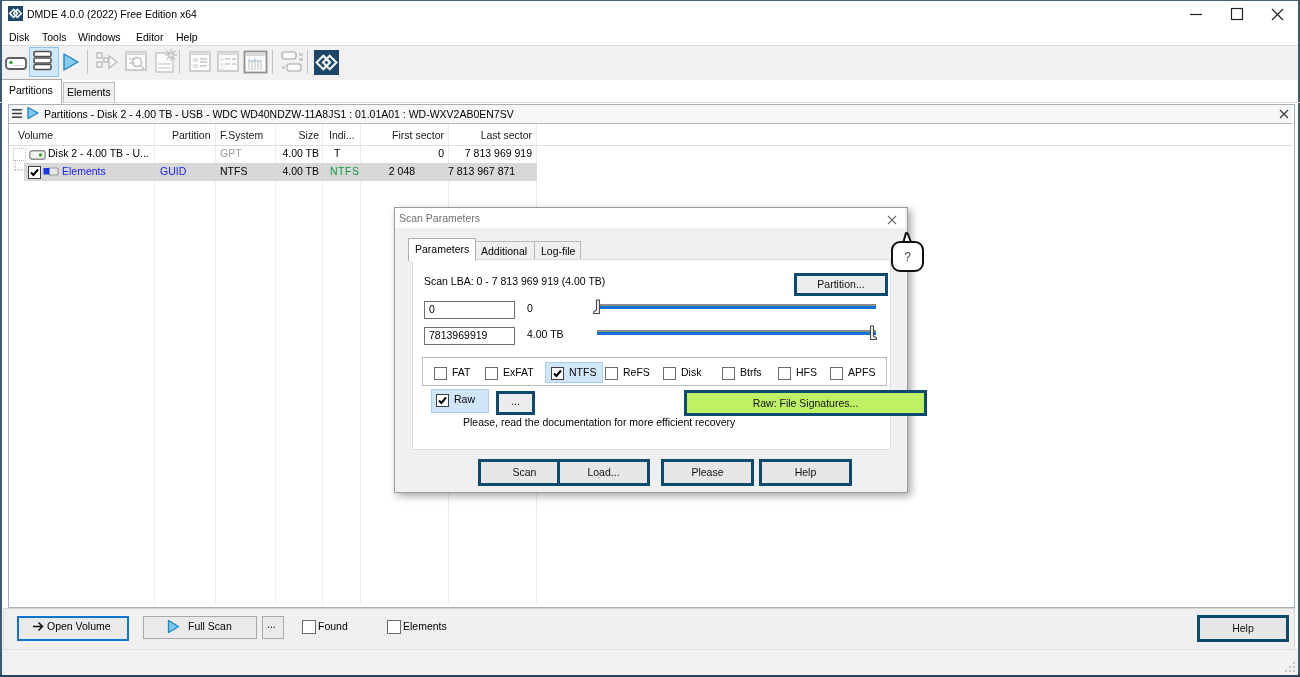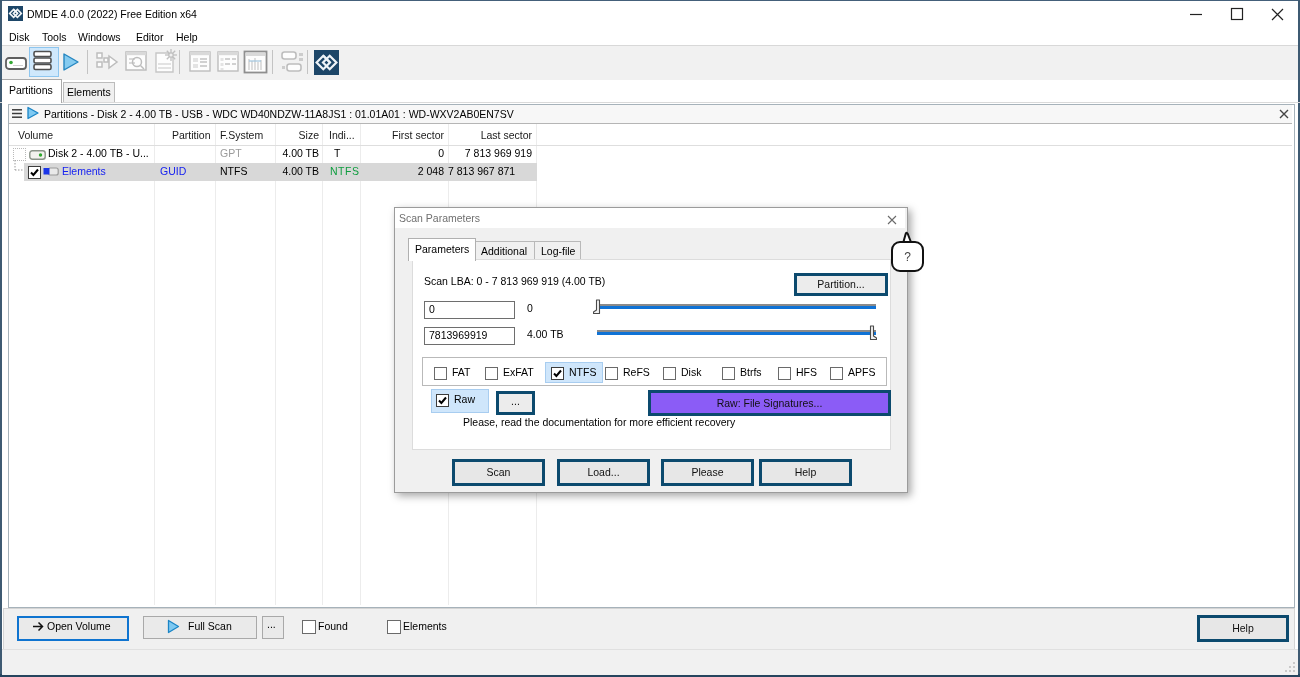--- a/index.html
+++ b/index.html
@@ -230,21 +230,21 @@
   </svg>
   <svg class="abs" style="left:43px;top:167px;" width="16" height="9" viewBox="0 0 16 9">
     <rect x="5" y="1" width="10.2" height="7" rx="2" fill="#e9e9e9" stroke="#9a9a9a" stroke-width="1.2"></rect>
     <rect x="0.5" y="1" width="6" height="6.5" fill="#1a35e8"></rect>
   </svg>
   <div class="abs t12" style="left:62px;top:165px;color:#1722f0;">Elements</div>
   <div class="abs t12" style="left:160px;top:165px;color:#1722f0;">GUID</div>
   <div class="abs t12" style="left:220px;top:165px;color:#000;">NTFS</div>
   <div class="abs t12" style="left:275px;top:165px;width:44px;text-align:right;color:#000;">4.00 TB</div>
   <div class="abs t12" style="left:330px;top:165px;color:#0f9d3f;letter-spacing:0.5px;">NTFS</div>
-  <div class="abs t12" style="left:360px;top:165px;width:84px;text-align:right;color:#000;">2 048</div>
+  <div class="abs t12" style="left:360px;top:165px;width:84px;text-align:center;color:#000;">2 048</div>
   <div class="abs t12" style="left:448px;top:165px;width:84px;text-align:left;color:#000;">7 813 967 871</div>
 
   <div class="abs" style="left:3px;top:608px;width:1290px;height:40px;background:#f0f0f0;border:1px solid #d4d4d4;"></div>
   <div class="abs" style="left:17px;top:616px;width:108px;height:21px;background:#eaeaea;border:2px solid #0f74d0;"></div>
   <svg class="abs" style="left:32px;top:621px;" width="13" height="11" viewBox="0 0 13 11">
     <path d="M1 5.5 H10 M6.5 1.5 L10.5 5.5 L6.5 9.5" fill="none" stroke="#111" stroke-width="1.5"></path>
   </svg>
   <div class="abs t12" style="left:47px;top:620px;color:#000;">Open Volume</div>
   <div class="abs" style="left:143px;top:616px;width:112px;height:21px;background:#eaeaea;border:1px solid #a9a9a9;"></div>
   <svg class="abs" style="left:166px;top:619px;" width="15" height="15" viewBox="0 0 15 15">
@@ -333,25 +333,25 @@
   <div class="cb" style="left:830px;top:367px;"></div>
   <div class="abs t12" style="left:848px;top:366px;color:#000;">APFS</div>
 
   <div class="abs" style="left:431px;top:389px;width:56px;height:22px;background:#cfe6fb;border:1px solid #a8cdf0;"></div>
   <div class="cb" style="left:436px;top:394px;border-color:#3c3c3c;"></div>
   <svg class="abs" style="left:437px;top:395px;" width="11" height="11" viewBox="0 0 11 11">
       <path d="M2 5.5 L4.4 8 L9 2.5" fill="none" stroke="#000" stroke-width="2"></path>
     </svg>
   <div class="abs t12" style="left:454px;top:393px;color:#000;">Raw</div>
   <div class="abs btn" style="left:496px;top:391px;width:33px;height:18px;line-height:14px;background:#ececec;">...</div>
-  <div class="abs btn" style="left:648px;top:390px;width:237px;height:20px;line-height:20px;background:#8b5cf6;">Raw: File Signatures...</div>
+  <div class="abs btn" style="left:684px;top:390px;width:237px;height:20px;line-height:20px;background:#bef264;">Raw: File Signatures...</div>
 
   <div class="abs t12" style="left:463px;top:416px;color:#000;">Please, read the documentation for more efficient recovery</div>
 
-  <div class="abs btn" style="left:452px;top:459px;width:87px;height:21px;line-height:21px;">Scan</div>
+  <div class="abs btn" style="left:478px;top:459px;width:87px;height:21px;line-height:21px;">Scan</div>
   <div class="abs btn" style="left:557px;top:459px;width:87px;height:21px;line-height:21px;">Load...</div>
   <div class="abs btn" style="left:661px;top:459px;width:87px;height:21px;line-height:21px;">Please</div>
   <div class="abs btn" style="left:759px;top:459px;width:87px;height:21px;line-height:21px;">Help</div>
 
   <svg class="abs" style="left:888px;top:227px;" width="40" height="50" viewBox="0 0 40 50">
     <path d="M15 16.5 L17.8 6.5 Q18.8 5 19.8 7 L23.5 16.5" fill="#fff" stroke="#111" stroke-width="2" stroke-linejoin="round"></path>
     <rect x="4" y="15" width="31" height="29" rx="8" fill="#fff" stroke="#111" stroke-width="2"></rect>
     <rect x="14" y="16" width="10" height="3" fill="#fff"></rect>
     <text x="19.5" y="34" font-size="12" font-family="Liberation Sans" fill="#444" text-anchor="middle">?</text>
   </svg>

